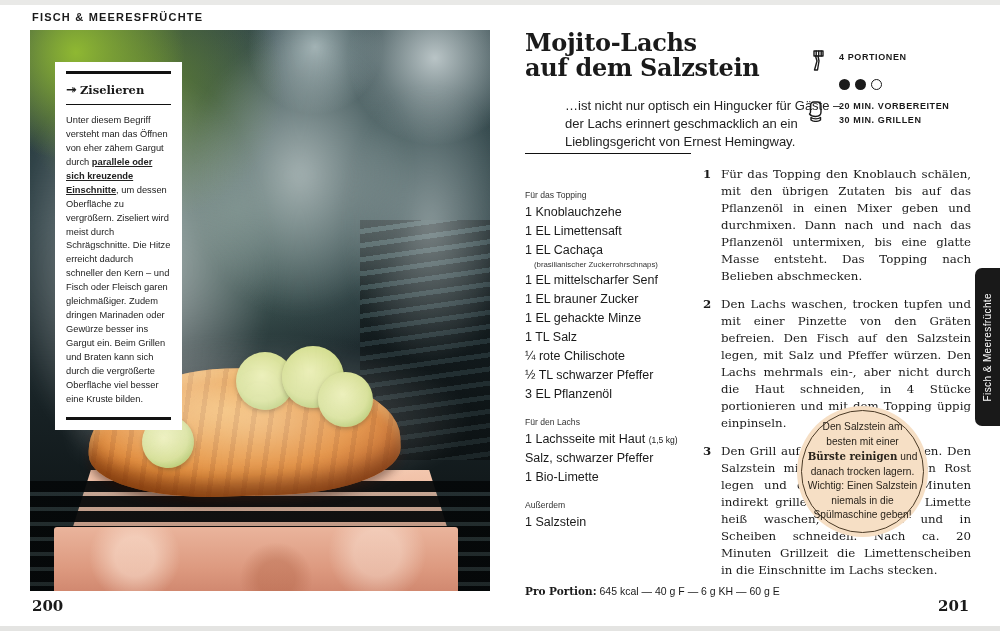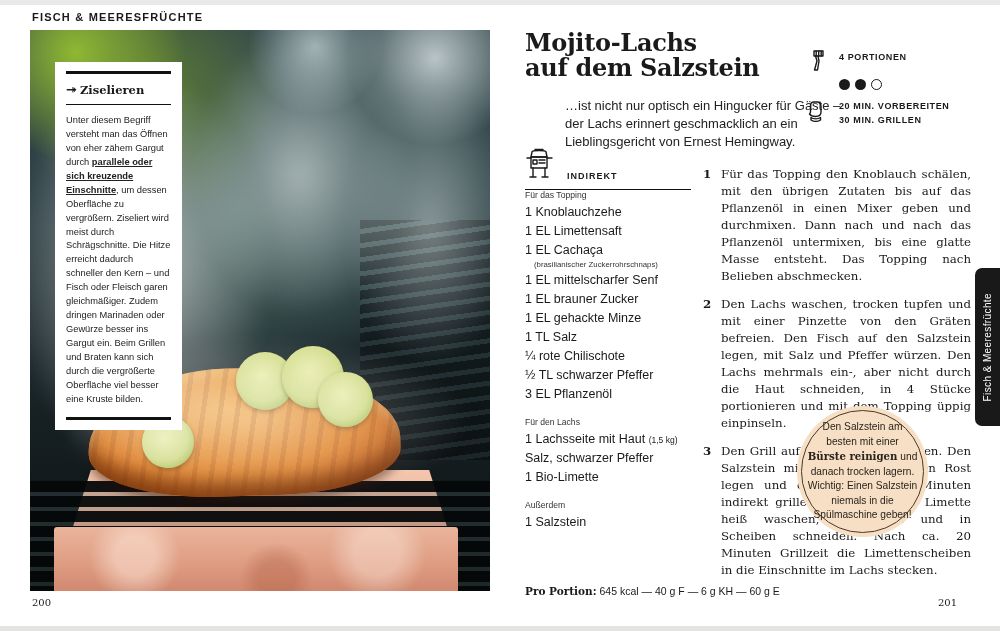--- a/index.html
+++ b/index.html
@@ -58,21 +58,21 @@
 
   .info-box { position:absolute; left:55px; top:62px; width:127px; background:#fff; padding:9px 11px 10px 11px; z-index:5; }
   .info-box .rule-thick { height:3px; background:#111; }
   .info-box .rule-thin { height:1px; background:#111; margin:7px 0 9px 0; }
   .info-box .head { display:flex; align-items:center; gap:5px; margin-top:8px;
     font-family:"DejaVu Serif", serif; font-weight:bold; font-size:11.5px; }
   .info-box .head .arrow { font-size:13px; font-weight:bold; letter-spacing:-2px; }
   .info-box .body { font-size:9.3px; line-height:1.5; color:#222; }
   .info-box .body .em { font-weight:bold; text-decoration:underline; }
   .info-box .rule-bottom { height:3px; background:#111; margin-top:10px; }
-  .pagenum { position:absolute; font-family:"DejaVu Serif", serif; font-weight:normal; font-size:10px; }
+  .pagenum { position:absolute; font-family:"DejaVu Serif", serif; font-weight:bold; font-size:15px; }
   .pagenum.left { left:32px; top:597px; }
   .pagenum.right { left:938px; top:597px; }
 
   
   .title { position:absolute; left:525px; top:30px; width:300px;
     font-family:"DejaVu Serif", serif; font-weight:bold; font-size:24px; line-height:1.06; letter-spacing:-0.3px; }
   .intro { position:absolute; left:525px; top:97px; width:288px; font-size:13px; line-height:1.38; color:#222;margin-left:40px; }
 
   .meta { position:absolute; left:806px; top:33px; width:170px; font-size:9px; font-weight:bold; letter-spacing:0.6px;margin-top:16px; }
   .meta-row { display:flex; gap:9px; align-items:flex-start; }
@@ -186,34 +186,20 @@
         </svg>
       </span>
       <span class="meta-times">
         <div>20 MIN. VORBEREITEN</div>
         <div>30 MIN. GRILLEN</div>
       </span>
     </div>
   </div>
 
   <div class="method">
-    <div class="method-row">
-      <span>
-        <svg class="lineicon" width="34" height="32" viewBox="0 0 34 32">
-          <path d="M6 9 h16 v11 h-16 z"></path>
-          <path d="M7 4 c0 -2 14 -2 14 0 l1 5 h-16 z"></path>
-          <path d="M10 1.5 h8"></path>
-          <path d="M8 12 h4 v4 h-4 z"></path>
-            <path d="M14 12 h6 M14 15 h6"></path>
-          <path d="M2 10 h4 M22 10 h5"></path>
-          <path d="M8 20 v9 M20 20 v9 M5 29 h6 M17 29 h6"></path>
-        </svg>
-      </span>
-      <span class="method-label">INDIREKT</span>
-    </div>
     <div class="method-rule"></div>
   </div>
 
   <div class="ingredients">
     <div class="ing-section">
       <div class="ing-label">Für das Topping</div>
       <div class="ing-item">1 Knoblauchzehe</div>
       <div class="ing-item">1 EL Limettensaft</div>
       <div class="ing-item"><span>1 EL Cachaça</span><span class="ing-note">(brasilianischer Zuckerrohrschnaps)</span></div>
       <div class="ing-item">1 EL mittelscharfer Senf</div>

